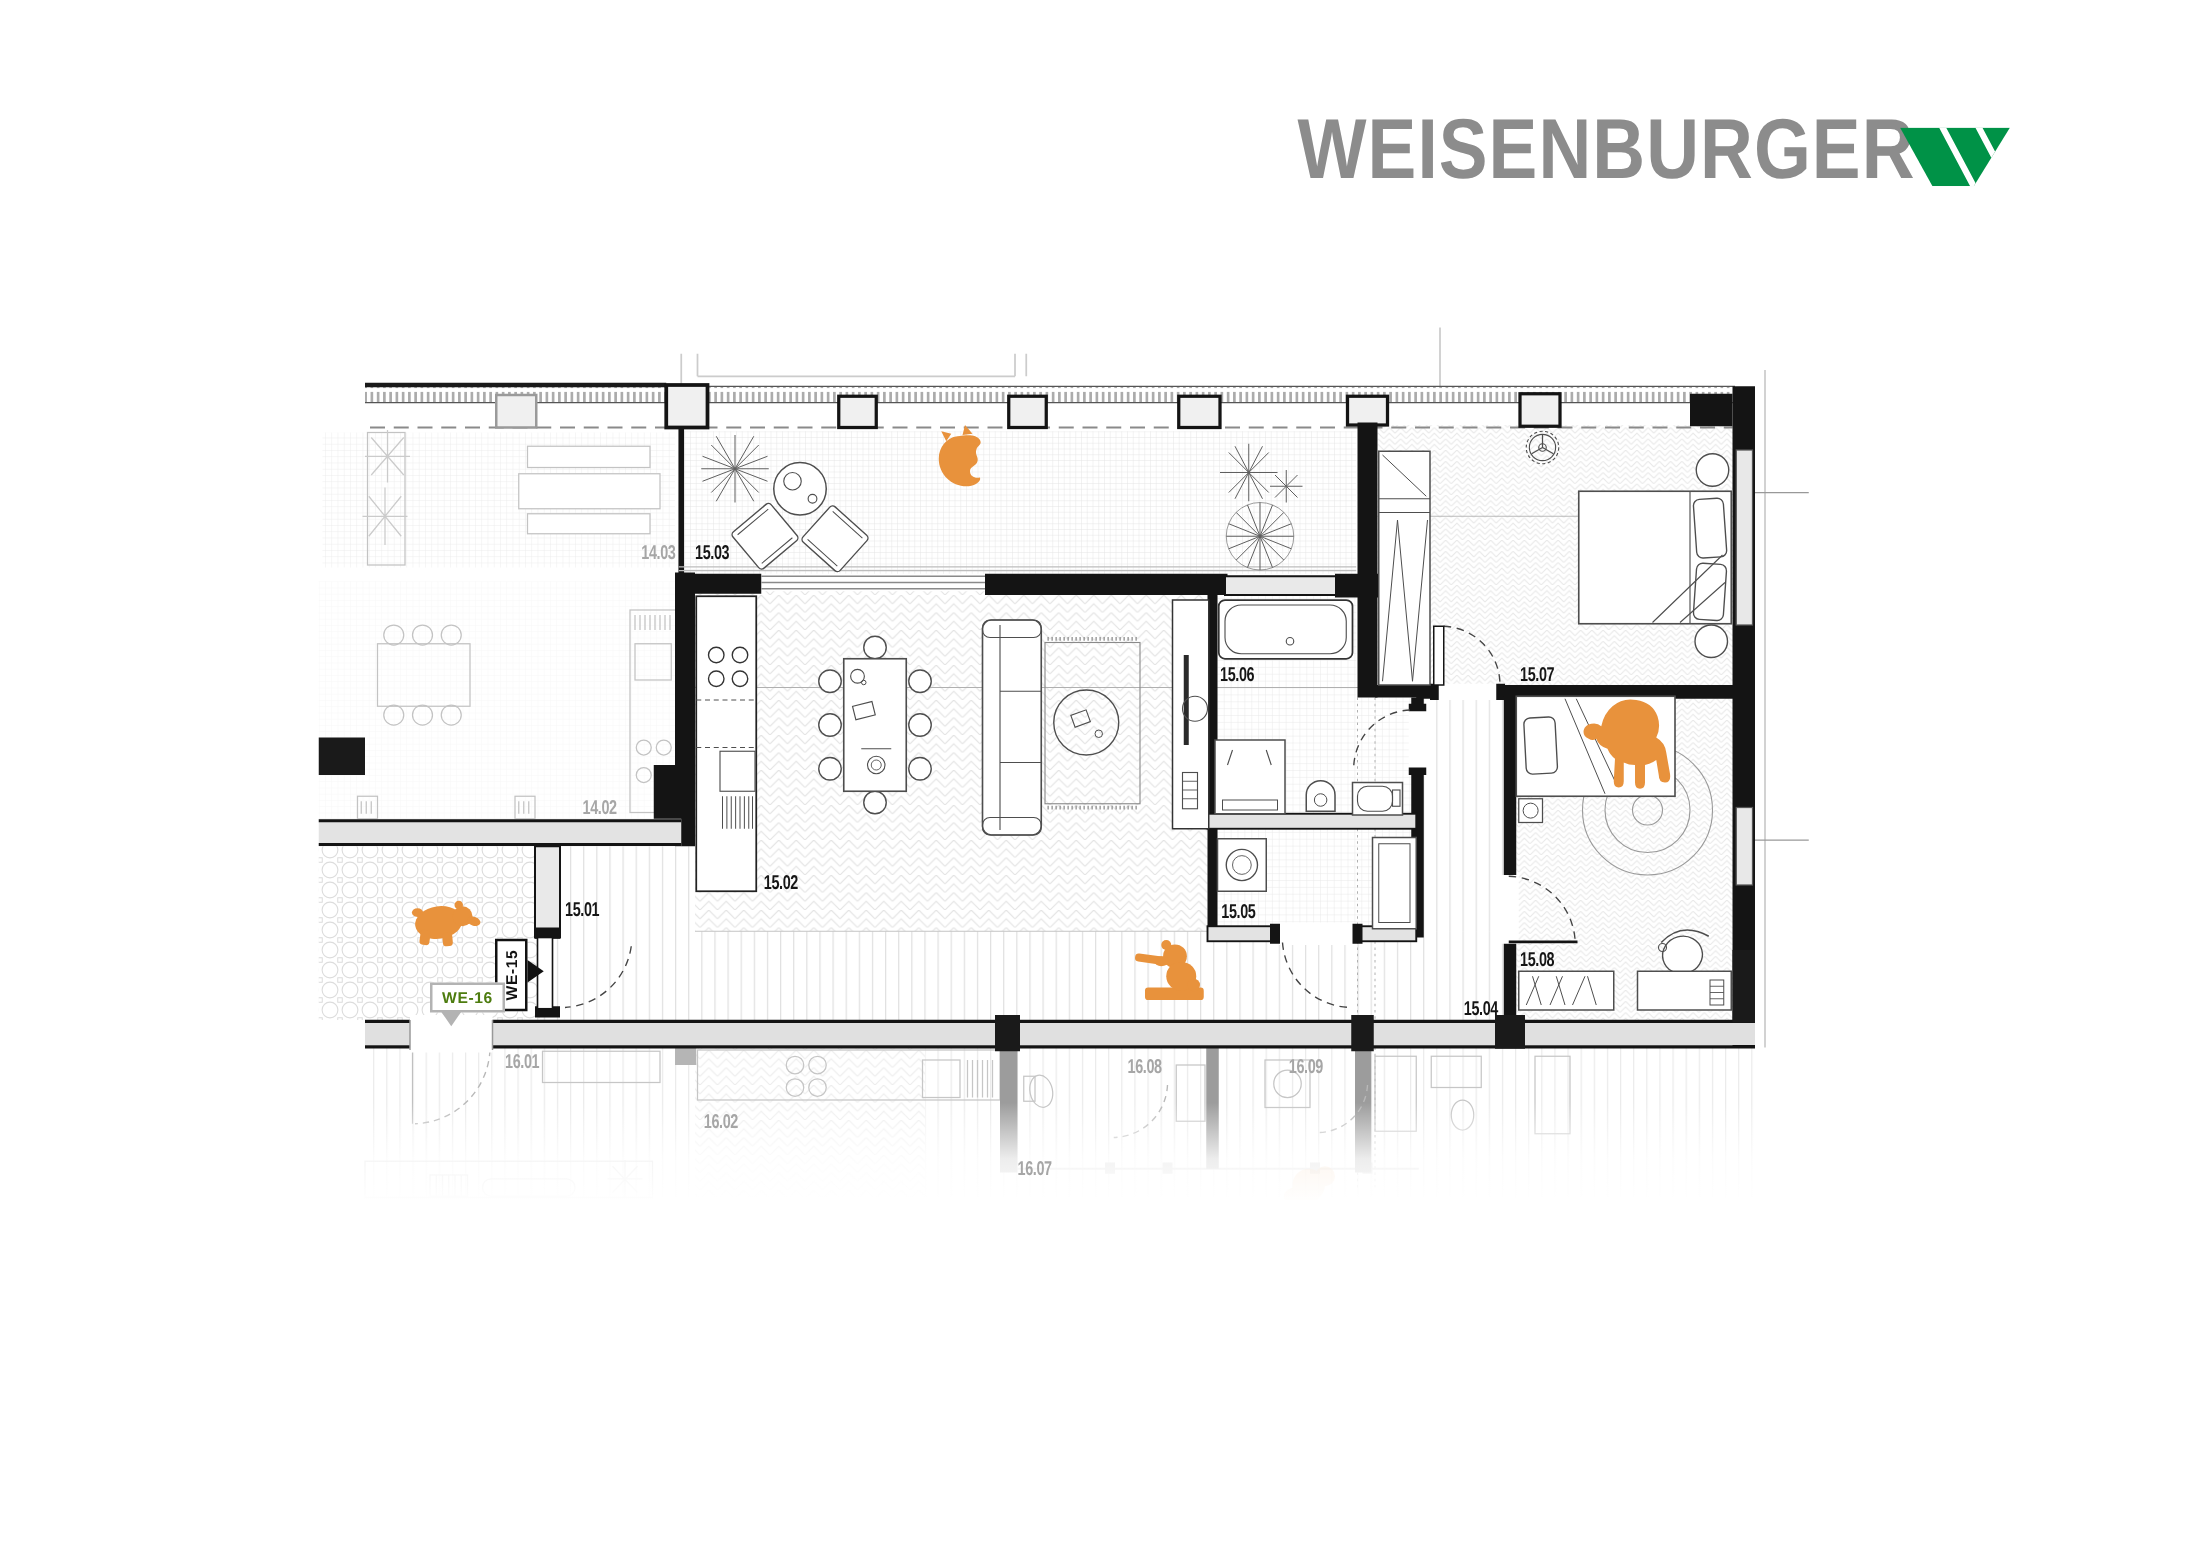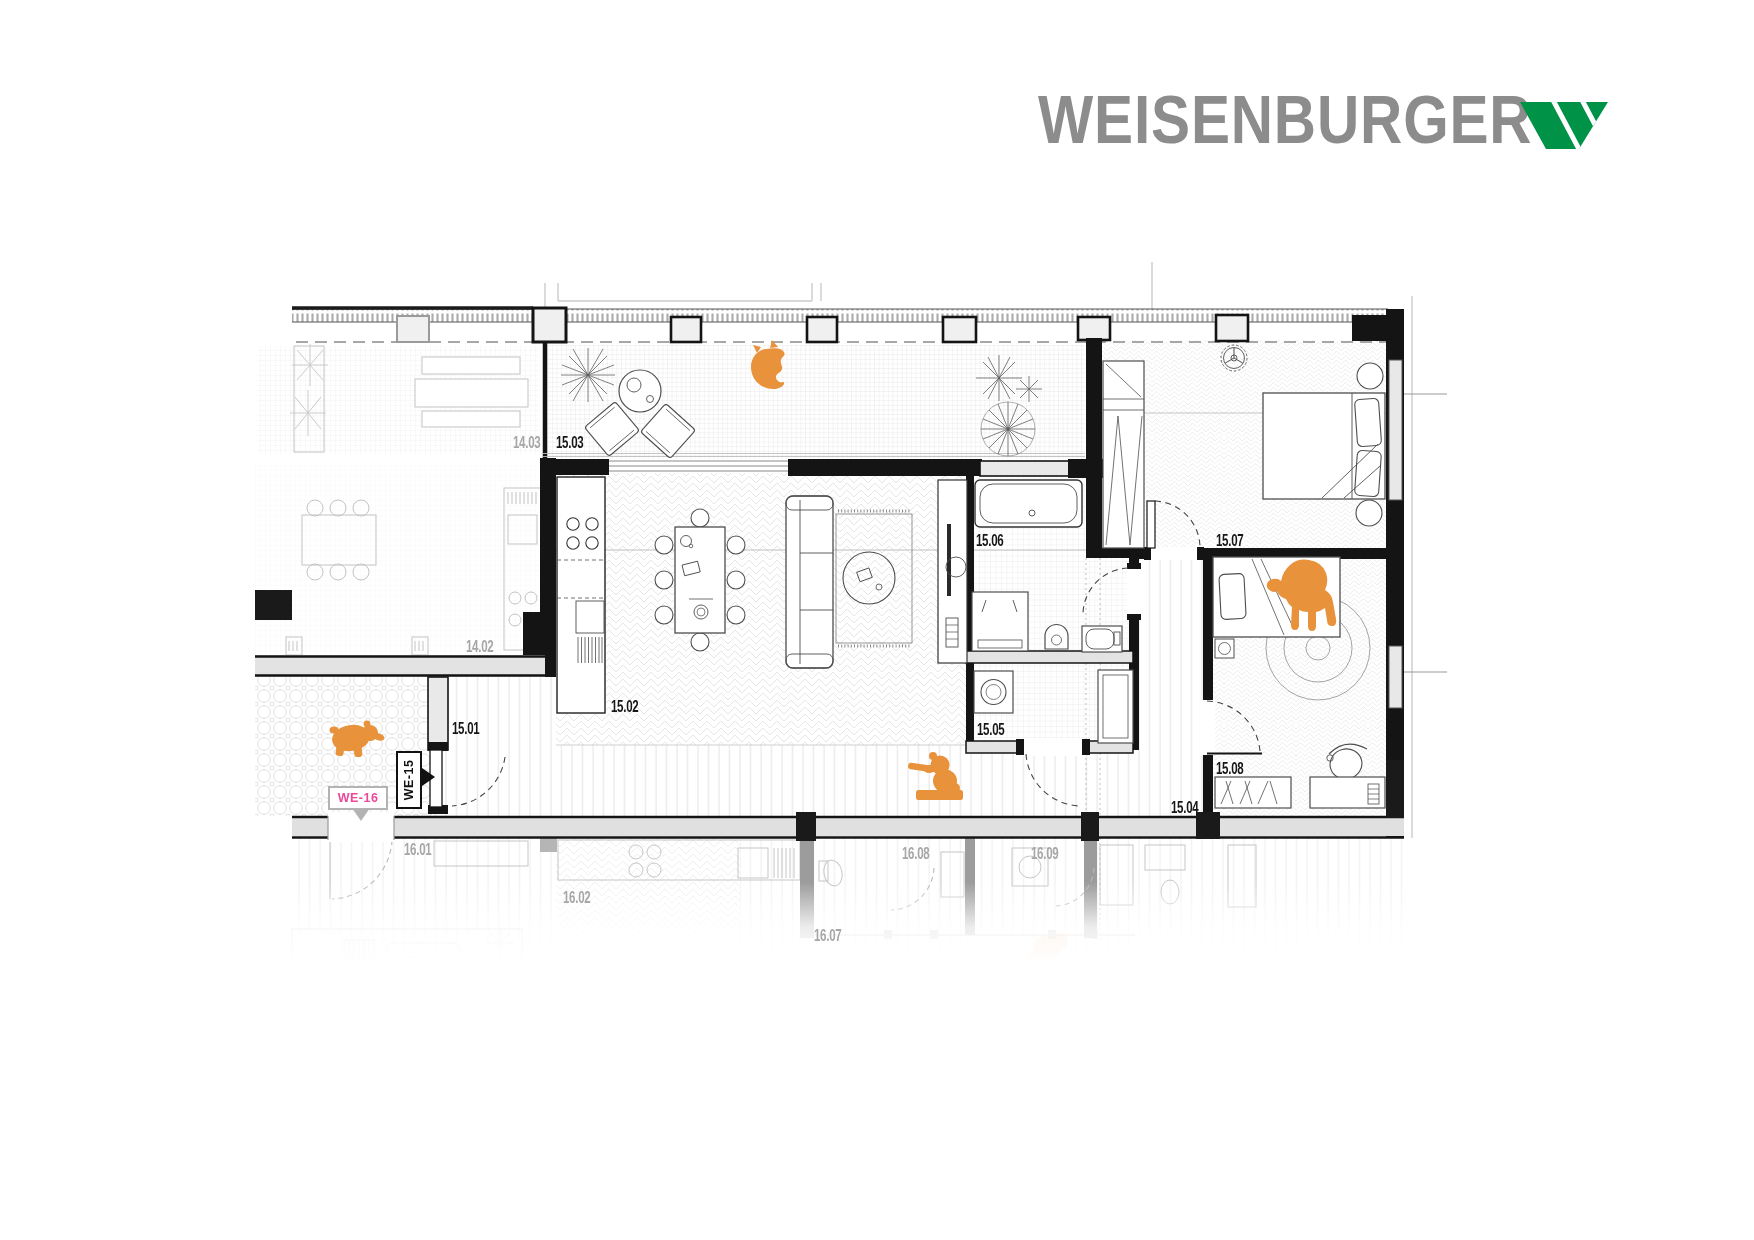--- a/index.html
+++ b/index.html
@@ -15,21 +15,21 @@
       letter-spacing:-.4px;transform:scaleX(.72);transform-origin:left top;white-space:nowrap;}
   .plan-label.active{color:#161616;}
   .plan-label.muted{color:#a6a6a6;}
   
   .tag{position:absolute;background:#fff;font-weight:700;font-size:12.5px;
       display:flex;align-items:center;justify-content:center;letter-spacing:.5px;}
   #tag-we15{left:396px;top:751px;width:22px;height:54px;border:2.5px solid #111;color:#111;}
   #tag-we15 .vtxt{transform:rotate(-90deg);transform-origin:center;white-space:nowrap;}
   #tag-we15-arrow{position:absolute;left:422px;top:768px;width:0;height:0;
       border-top:9px solid transparent;border-bottom:9px solid transparent;border-left:13px solid #111;}
-  #tag-we16{left:328px;top:786px;width:56px;height:20px;border:2.5px solid #b3b3b3;color:#ec4899;}
+  #tag-we16{left:344px;top:786px;width:56px;height:20px;border:2.5px solid #b3b3b3;color:#4d7c0f;}
   #tag-we16-arrow{position:absolute;left:352px;top:808px;width:0;height:0;
       border-left:9px solid transparent;border-right:9px solid transparent;border-top:13px solid #b3b3b3;}
   .orange-fill{fill:var(--orange);}
 </style>
 </head>
 <body>
 
 <div id="page">
 
   <svg id="plan-svg" width="1754" height="1240" viewBox="0 0 1754 1240" style="position:absolute;left:0;top:0">

